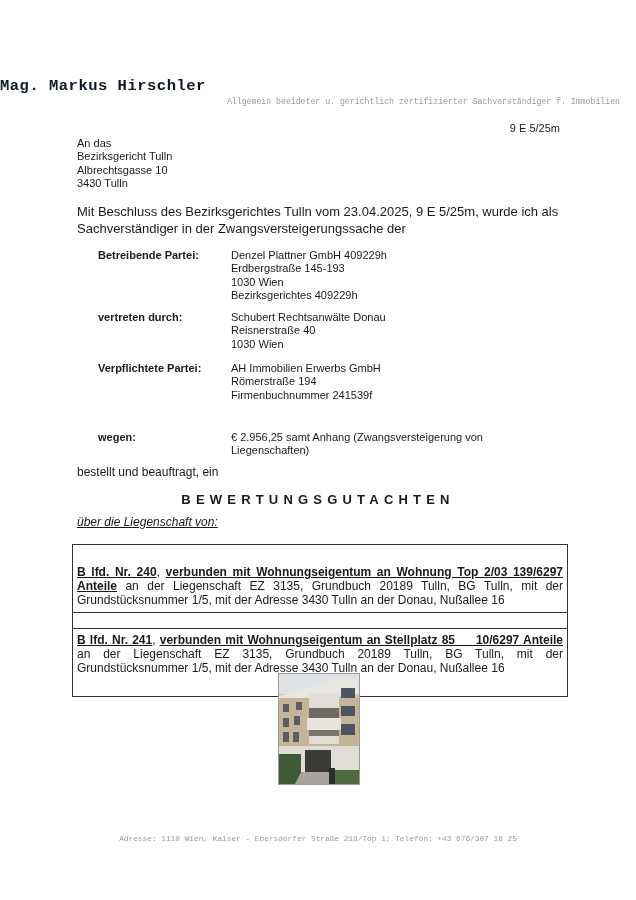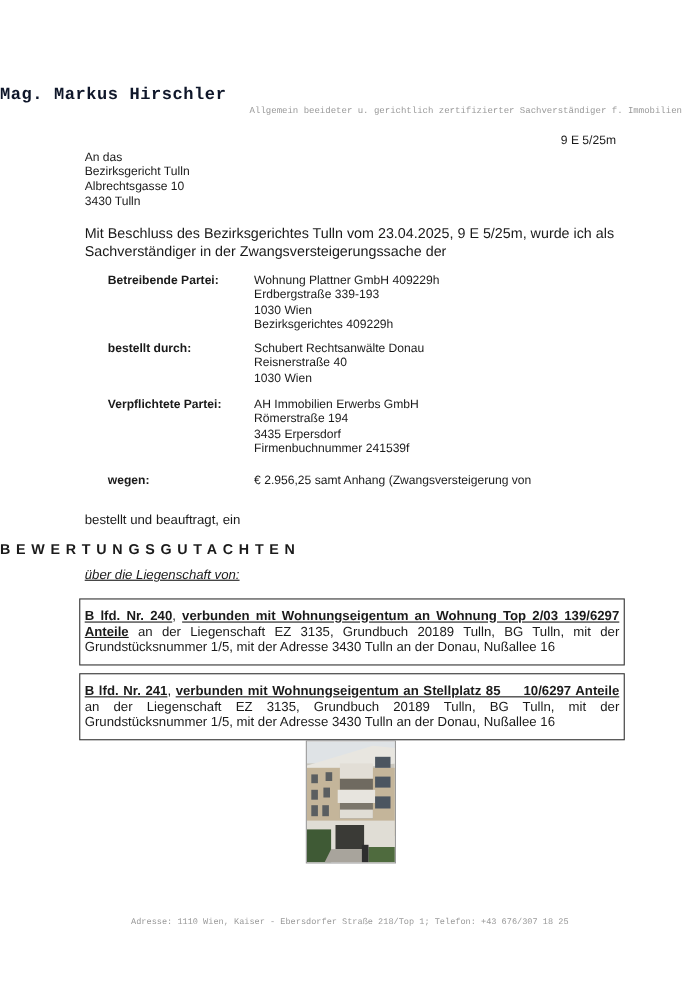--- a/index.html
+++ b/index.html
@@ -18,26 +18,26 @@
       font-family: "Liberation Mono", monospace; font-size: 8.2px; color: #9a9a9a;
     }
     .ref { right: 76px; top: 122px; font-size: 11px; margin-left: 45px; }
     .addr { left: 77px; top: 137px; font-size: 11px; line-height: 13.3px; }
     .intro { left: 77px; top: 203px; width: 490px; font-size: 13px; line-height: 17px; }
     .party { left: 77px; font-size: 11px; line-height: 13.3px; width: 490px; }
     .party .lbl { position: absolute; left: 0; top: 0; font-weight: bold; margin-left: 21px; }
     .party .val { position: absolute; left: 154px; top: 0; width: 330px; }
     .bestellt { left: 77px; top: 465px; font-size: 12px; text-align: center; }
     .title {
-      left: 0; width: 636px; top: 492px; 
+      left: 0; width: 636px; top: 492px; text-align: center;
       font-size: 13px; font-weight: bold; letter-spacing: 5.2px;
     }
     .ueber { left: 77px; top: 515px; font-size: 12px; font-style: italic; text-decoration: underline; }
     .box {
-      left: 72px; width: 486px; border: 1.3px solid #333; padding: 8px 4px;
+      left: 72px; width: 486px; border: 1.3px solid #333; padding: 20px 4px;
       font-size: 12px; line-height: 14.2px; text-align: justify;
     }
     .box .ul { font-weight: bold; text-decoration: underline; }
     .photo {
       left: 278px; top: 673px; width: 80px; height: 110px; border: 1px solid #9a9a9a; overflow: hidden;
     }
     .footer {
       left: 0; width: 636px; top: 835px; text-align: center;
       font-family: "Liberation Mono", monospace; font-size: 7.8px; color: #9a9a9a;
     }
@@ -55,50 +55,50 @@
   <div>Bezirksgericht Tulln</div>
   <div>Albrechtsgasse 10</div>
   <div>3430 Tulln</div>
 </div>
 
 <div class="abs intro">Mit Beschluss des Bezirksgerichtes Tulln vom 23.04.2025, 9 E 5/25m, wurde ich als Sachverständiger in der Zwangsversteigerungssache der</div>
 
 <div class="abs party" style="top:249px;">
   <div class="lbl">Betreibende Partei:</div>
   <div class="val">
-    <div>Wohnung Plattner GmbH 409229h</div>
-    <div>Erdbergstraße 339-193</div>
+    <div>Denzel Plattner GmbH 409229h</div>
+    <div>Erdbergstraße 145-193</div>
     <div>1030 Wien</div>
     <div>Bezirksgerichtes 409229h</div>
   </div>
 </div>
 
 <div class="abs party" style="top:311px;">
-  <div class="lbl">bestellt durch:</div>
+  <div class="lbl">vertreten durch:</div>
   <div class="val">
     <div>Schubert Rechtsanwälte Donau</div>
     <div>Reisnerstraße 40</div>
     <div>1030 Wien</div>
   </div>
 </div>
 
 <div class="abs party" style="top:362px;">
   <div class="lbl">Verpflichtete Partei:</div>
   <div class="val">
     <div>AH Immobilien Erwerbs GmbH</div>
     <div>Römerstraße  194</div>
-    <div>3435 Erpersdorf</div>
     <div>Firmenbuchnummer 241539f</div>
   </div>
 </div>
 
 <div class="abs party" style="top:431px;">
   <div class="lbl">wegen:</div>
   <div class="val">
     <div>€ 2.956,25 samt Anhang (Zwangsversteigerung von</div>
+    <div>Liegenschaften)</div>
   </div>
 </div>
 
 <div class="abs bestellt">bestellt und beauftragt, ein</div>
 
 <div class="abs title">BEWERTUNGSGUTACHTEN</div>
 <div class="abs ueber">über die Liegenschaft von:</div>
 
 <div class="abs box" style="top:544px;">
   <span class="ul">B lfd. Nr. 240</span><span>, </span><span class="ul">verbunden mit Wohnungseigentum an Wohnung Top 2/03 139/6297 Anteile</span><span> an der Liegenschaft EZ 3135, Grundbuch 20189 Tulln, BG Tulln, mit der Grundstücksnummer 1/5, mit der Adresse 3430 Tulln an der Donau, Nußallee 16</span>

